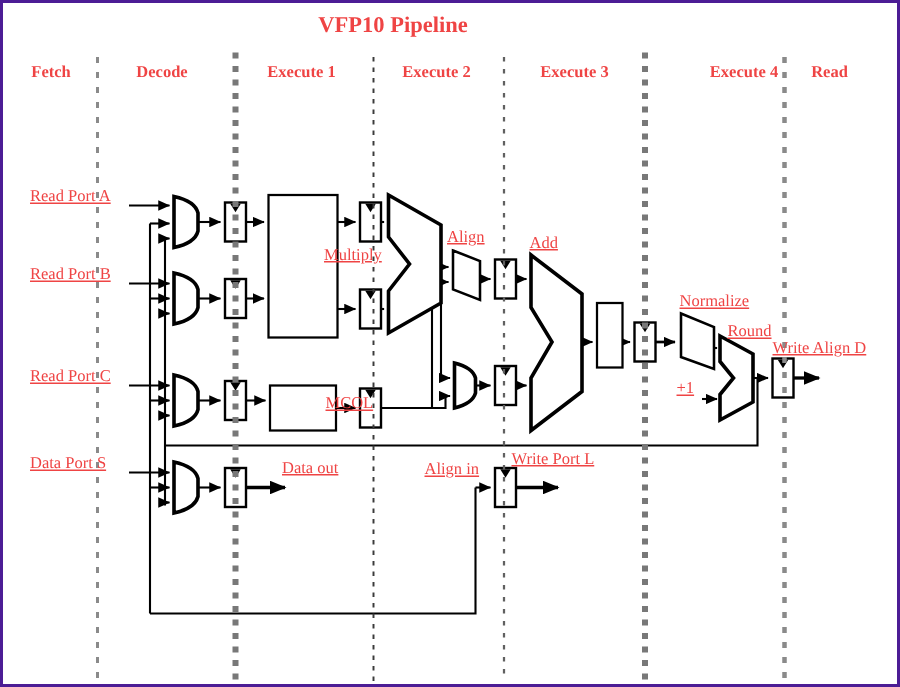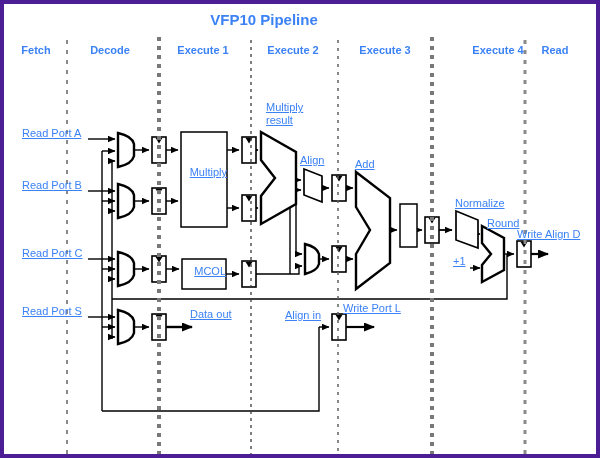--- a/index.html
+++ b/index.html
@@ -1,42 +1,42 @@
 <!DOCTYPE html>
 <html><head>
 <meta charset="utf-8">
 <style>
   html,body{margin:0;padding:0;background:#e8e8e8;}
   #canvas{
     position:relative;
     width:600px;height:458px;
     background:#ffffff;
-    border:4px solid #4c1d95;
+    border:2px solid #4c1d95;
     box-sizing:border-box;
-    font-family:Liberation Sans, sans-serif;
-    color:#3b82f6;
+    font-family:Liberation Serif, serif;
+    color:#ef4444;
     overflow:hidden;
   }
   #diagram-svg{position:absolute;left:0;top:0;}
   .title{
     position:absolute;top:7px;left:260px;transform:translateX(-50%);
     font-size:15px;font-weight:bold;white-space:nowrap;
   }
   .stage{
     position:absolute;top:40px;transform:translateX(-50%);
     font-size:11px;font-weight:bold;white-space:nowrap;
   }
   .lbl{
     position:absolute;
     font-size:11px;line-height:12px;
     text-decoration:underline;
     white-space:nowrap;
   }
   .lbl.wrap{white-space:normal;line-height:13px;}
-  .lbl.ctr{text-align:right;}
+  .lbl.ctr{text-align:left;padding-left:37px;}
 </style>
 </head>
 <body>
 
 <div id="canvas">
 
   <svg id="diagram-svg" width="600" height="458" viewBox="0 0 600 458">
     <defs>
       <marker id="ah" markerUnits="userSpaceOnUse" markerWidth="8" markerHeight="7" refX="7.5" refY="3.5" orient="auto">
         <path d="M0,0 L8,3.5 L0,7 Z" fill="#000"></path>
@@ -192,25 +192,24 @@
   <div class="stage" style="left:106px">Decode</div>
   <div class="stage" style="left:199px">Execute 1</div>
   <div class="stage" style="left:289px">Execute 2</div>
   <div class="stage" style="left:381px">Execute 3</div>
   <div class="stage" style="left:494px">Execute 4</div>
   <div class="stage" style="left:551px">Read</div>
 
   <div class="lbl" style="left:18px;top:123px">Read Port A</div>
   <div class="lbl" style="left:18px;top:175px">Read Port B</div>
   <div class="lbl" style="left:18px;top:243px">Read Port C</div>
-  <div class="lbl" style="left:18px;top:301px">Read Port S</div>
+  <div class="lbl" style="left:18px;top:301px">Data Port S</div>
 
   <div class="lbl ctr" style="left:177px;top:162px;width:46px">Multiply</div>
   <div class="lbl ctr" style="left:178px;top:261px;width:44px">MCOL</div>
-  <div class="lbl wrap" style="left:262px;top:97px;width:58px">Multiply result</div>
   <div class="lbl" style="left:296px;top:150px">Align</div>
   <div class="lbl" style="left:351px;top:154px">Add</div>
   <div class="lbl" style="left:451px;top:193px">Normalize</div>
   <div class="lbl" style="left:483px;top:213px">Round</div>
   <div class="lbl" style="left:449px;top:251px">+1</div>
 
   <div class="lbl" style="left:186px;top:304px">Data out</div>
   <div class="lbl" style="left:281px;top:305px">Align in</div>
   <div class="lbl" style="left:339px;top:298px">Write Port L</div>
   <div class="lbl" style="left:513px;top:224px">Write Align D</div>

